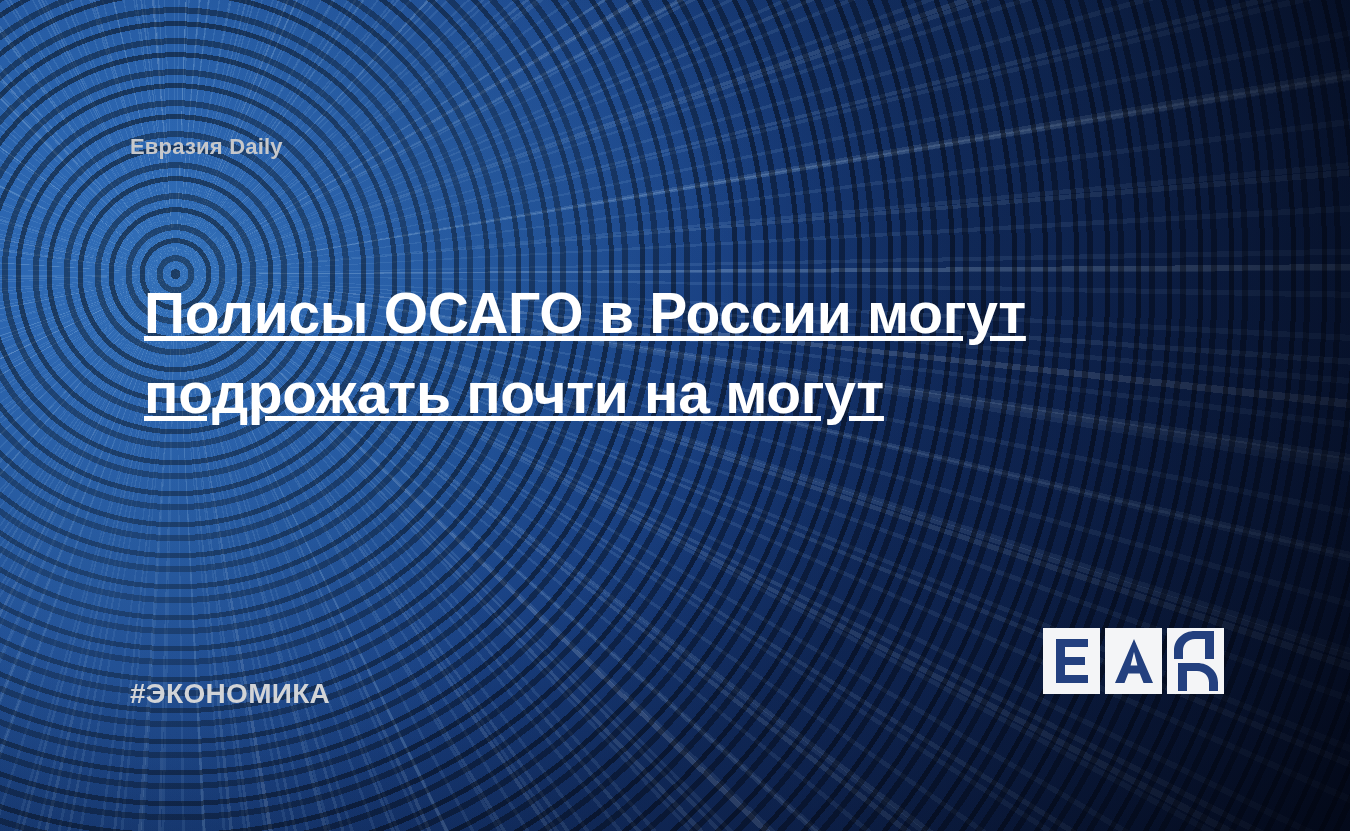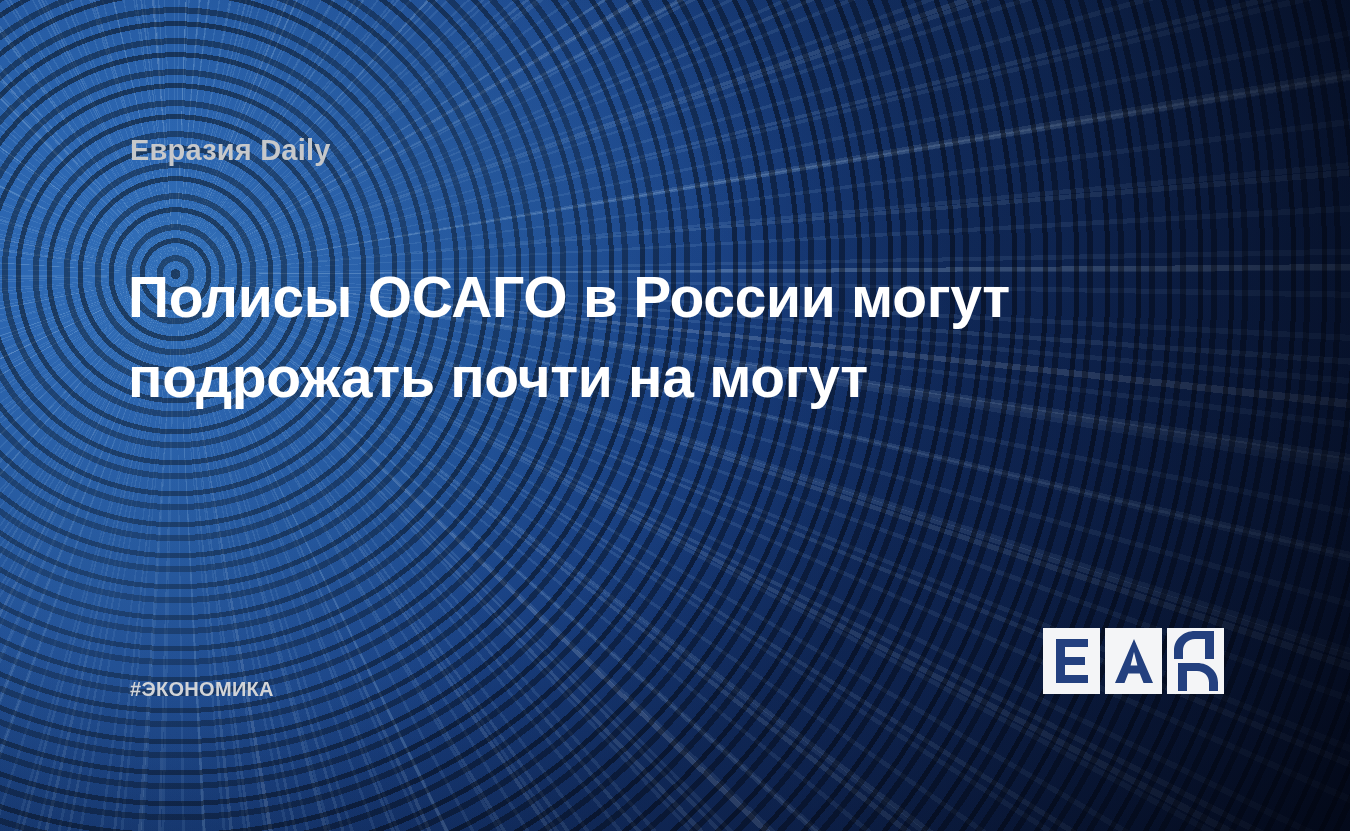--- a/index.html
+++ b/index.html
@@ -111,46 +111,47 @@
     position: relative;
     z-index: 5;
     width: 100%;
     height: 100%;
   }
 
   .brand {
     position: absolute;
     left: 130px;
     top: 134px;
-    font-size: 29px;
+    font-size: 22px;
     font-weight: bold;
     letter-spacing: .2px;
     color: #c6c8cb;
     white-space: nowrap;
   }
 
   .headline {
     position: absolute;
     left: 128px;
     top: 258px;
     width: 900px;
-    margin: 0;
+    margin: 16px;
     font-size: 57px;
     font-weight: bold;
     line-height: 1.40;
     letter-spacing: -0.3px;
     color: #ffffff;
+    text-decoration: underline;
   }
   .headline .hl-line { display: block; white-space: nowrap; }
 
   .category {
     position: absolute;
     left: 130px;
     top: 678px;
-    font-size: 20px;
+    font-size: 28px;
     font-weight: bold;
     letter-spacing: .3px;
     color: #d2d4d7;
     white-space: nowrap;
   }
 
   
   .logo {
     position: absolute;
     left: 1043px;

